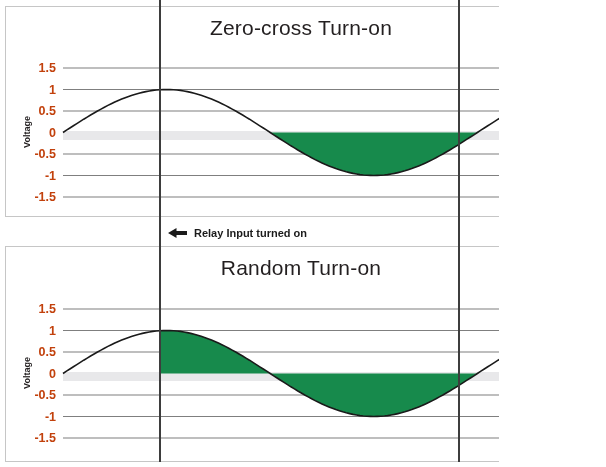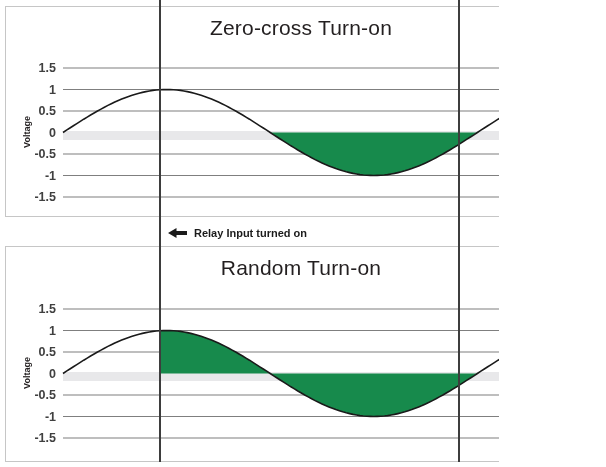--- a/index.html
+++ b/index.html
@@ -13,21 +13,21 @@
   }
   #panel-0{top:6px;height:211px;}
   #panel-1{top:246px;height:216px;padding-left:16px;}
   .chart-svg{position:absolute;left:0;top:0;}
   .chart-title{
     position:absolute;top:9px;left:0;right:0;text-align:center;
     font-size:21px;font-weight:500;color:#231f20;letter-spacing:.2px;
   }
   .ytick{
     position:absolute;left:2px;width:48px;text-align:right;
-    font-size:12.5px;font-weight:700;color:#404040;line-height:14px;
+    font-size:12.5px;font-weight:700;color:#c2410c;line-height:14px;
   }
   .ylabel{
     position:absolute;left:-13px;width:70px;height:12px;text-align:center;
     transform:rotate(-90deg);font-size:9px;font-weight:700;color:#231f20;
   }
   #panel-0 .ylabel{top:119px;}
   #panel-1 .ylabel{top:120px;}
   .relay-line{
     position:absolute;top:0;height:462px;width:2px;z-index:4;
   }

